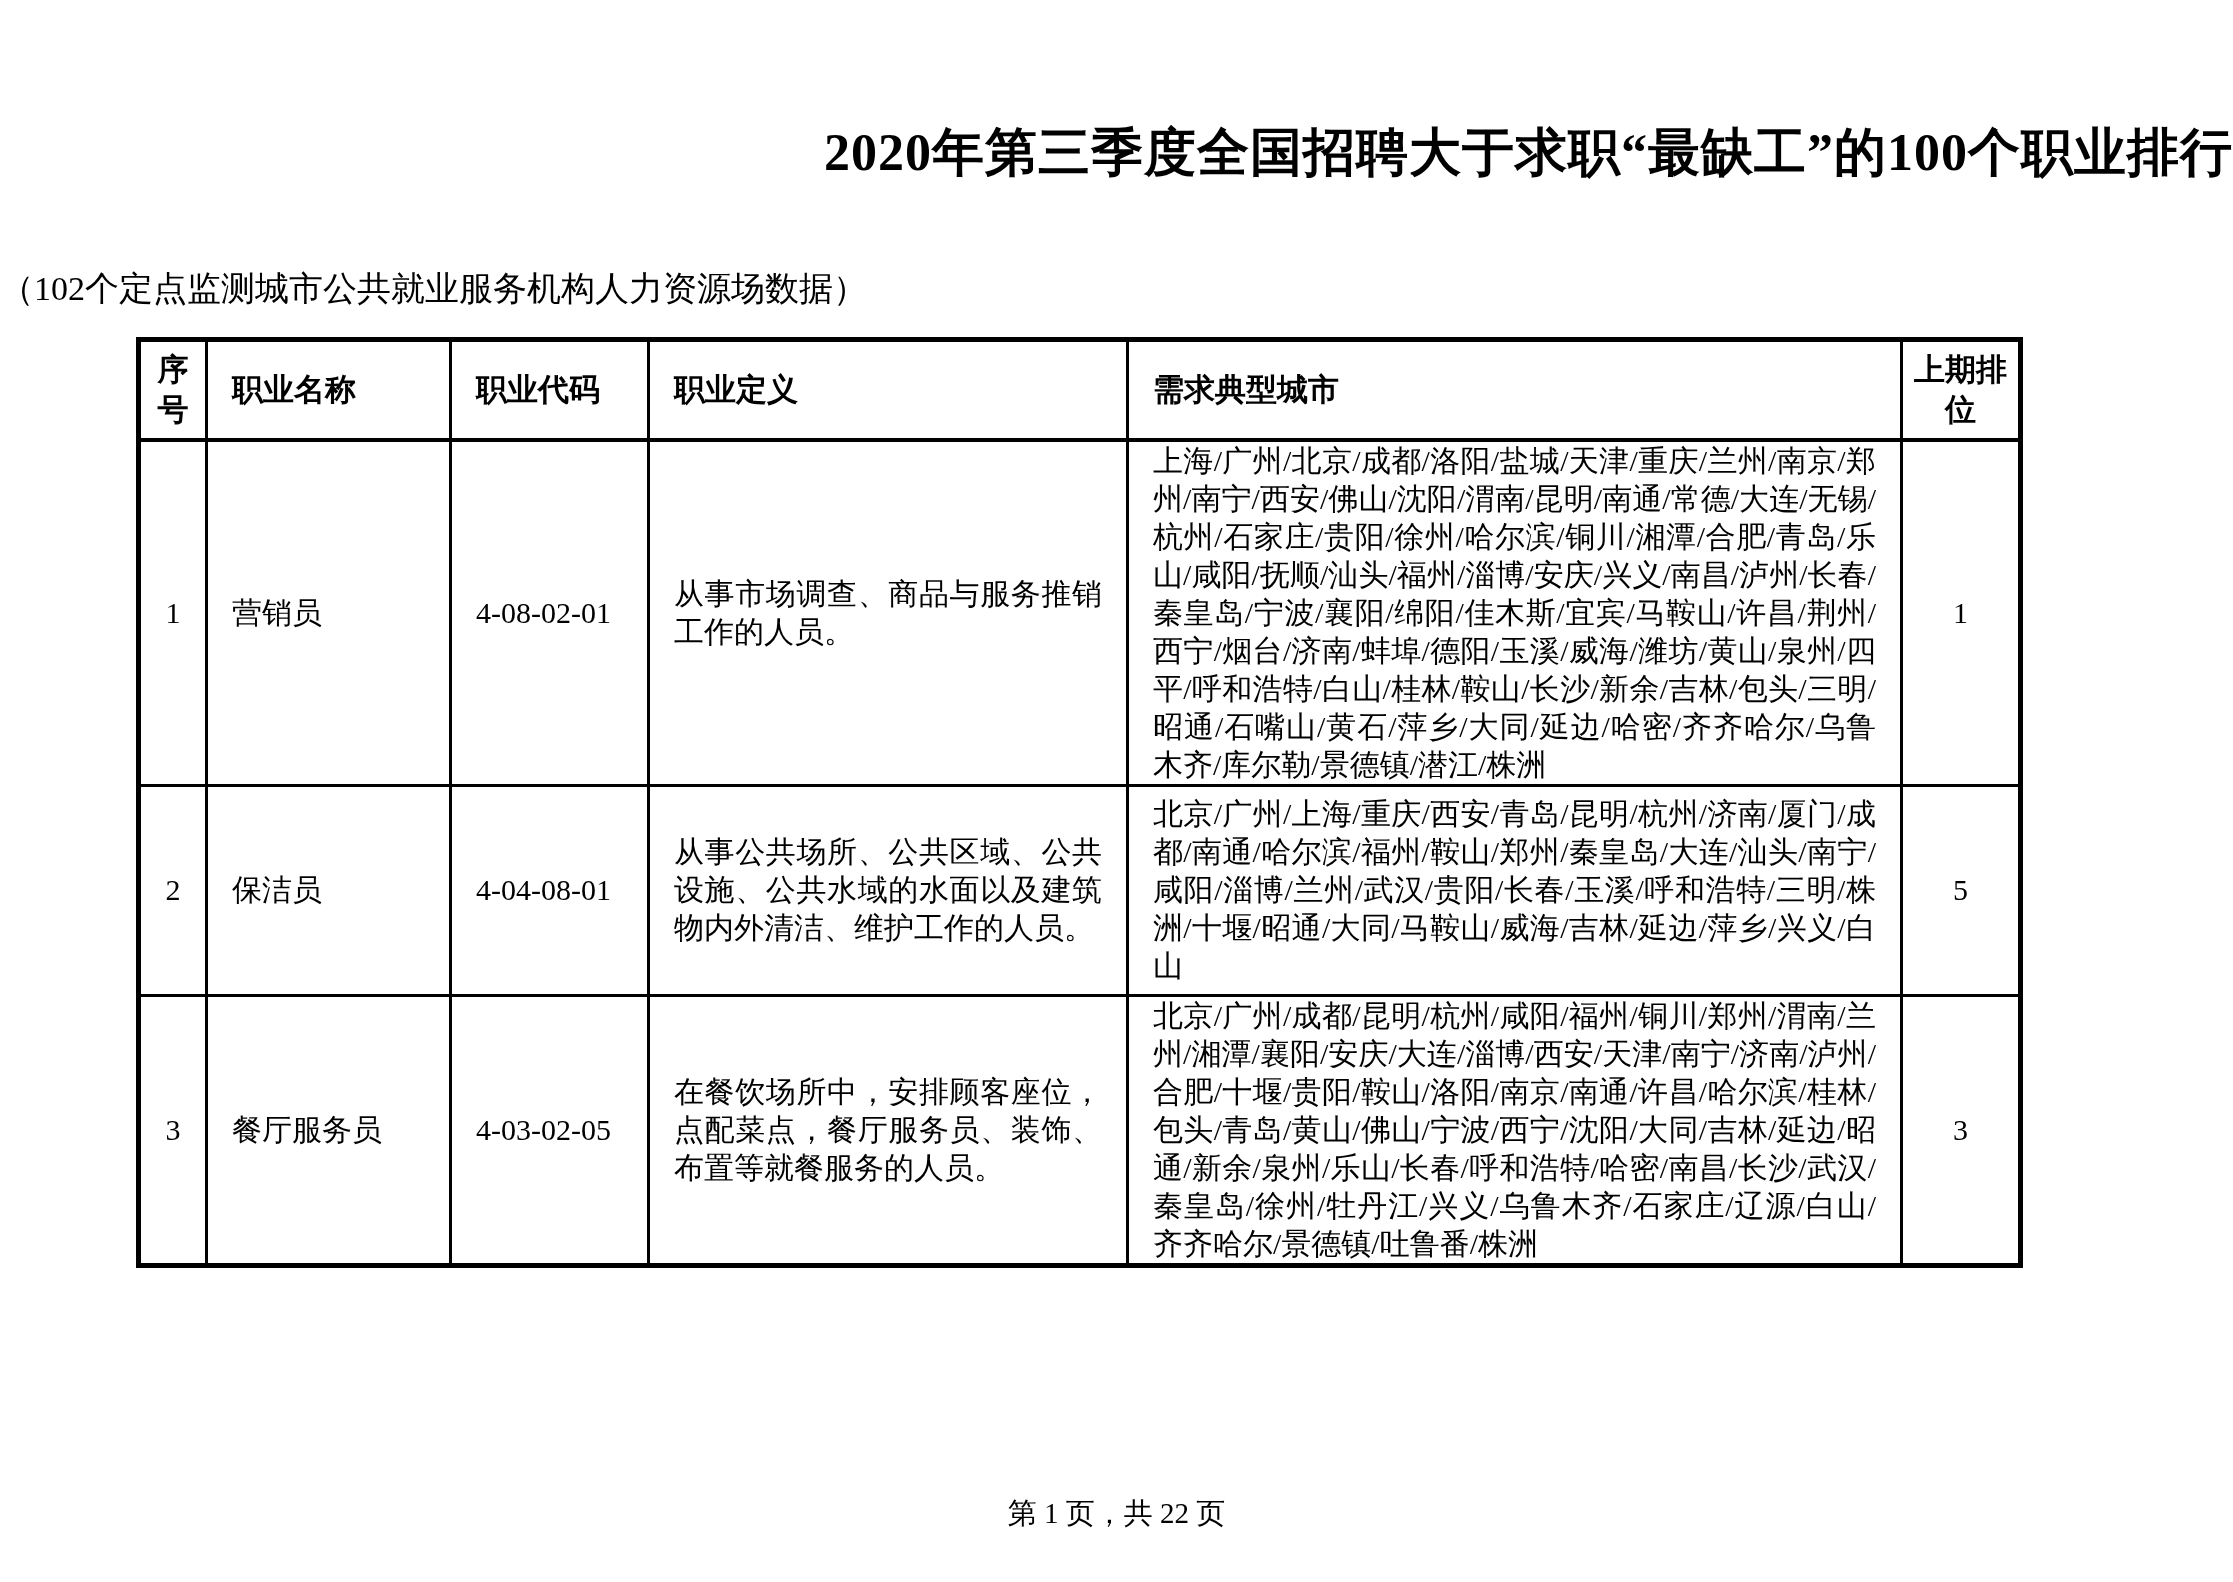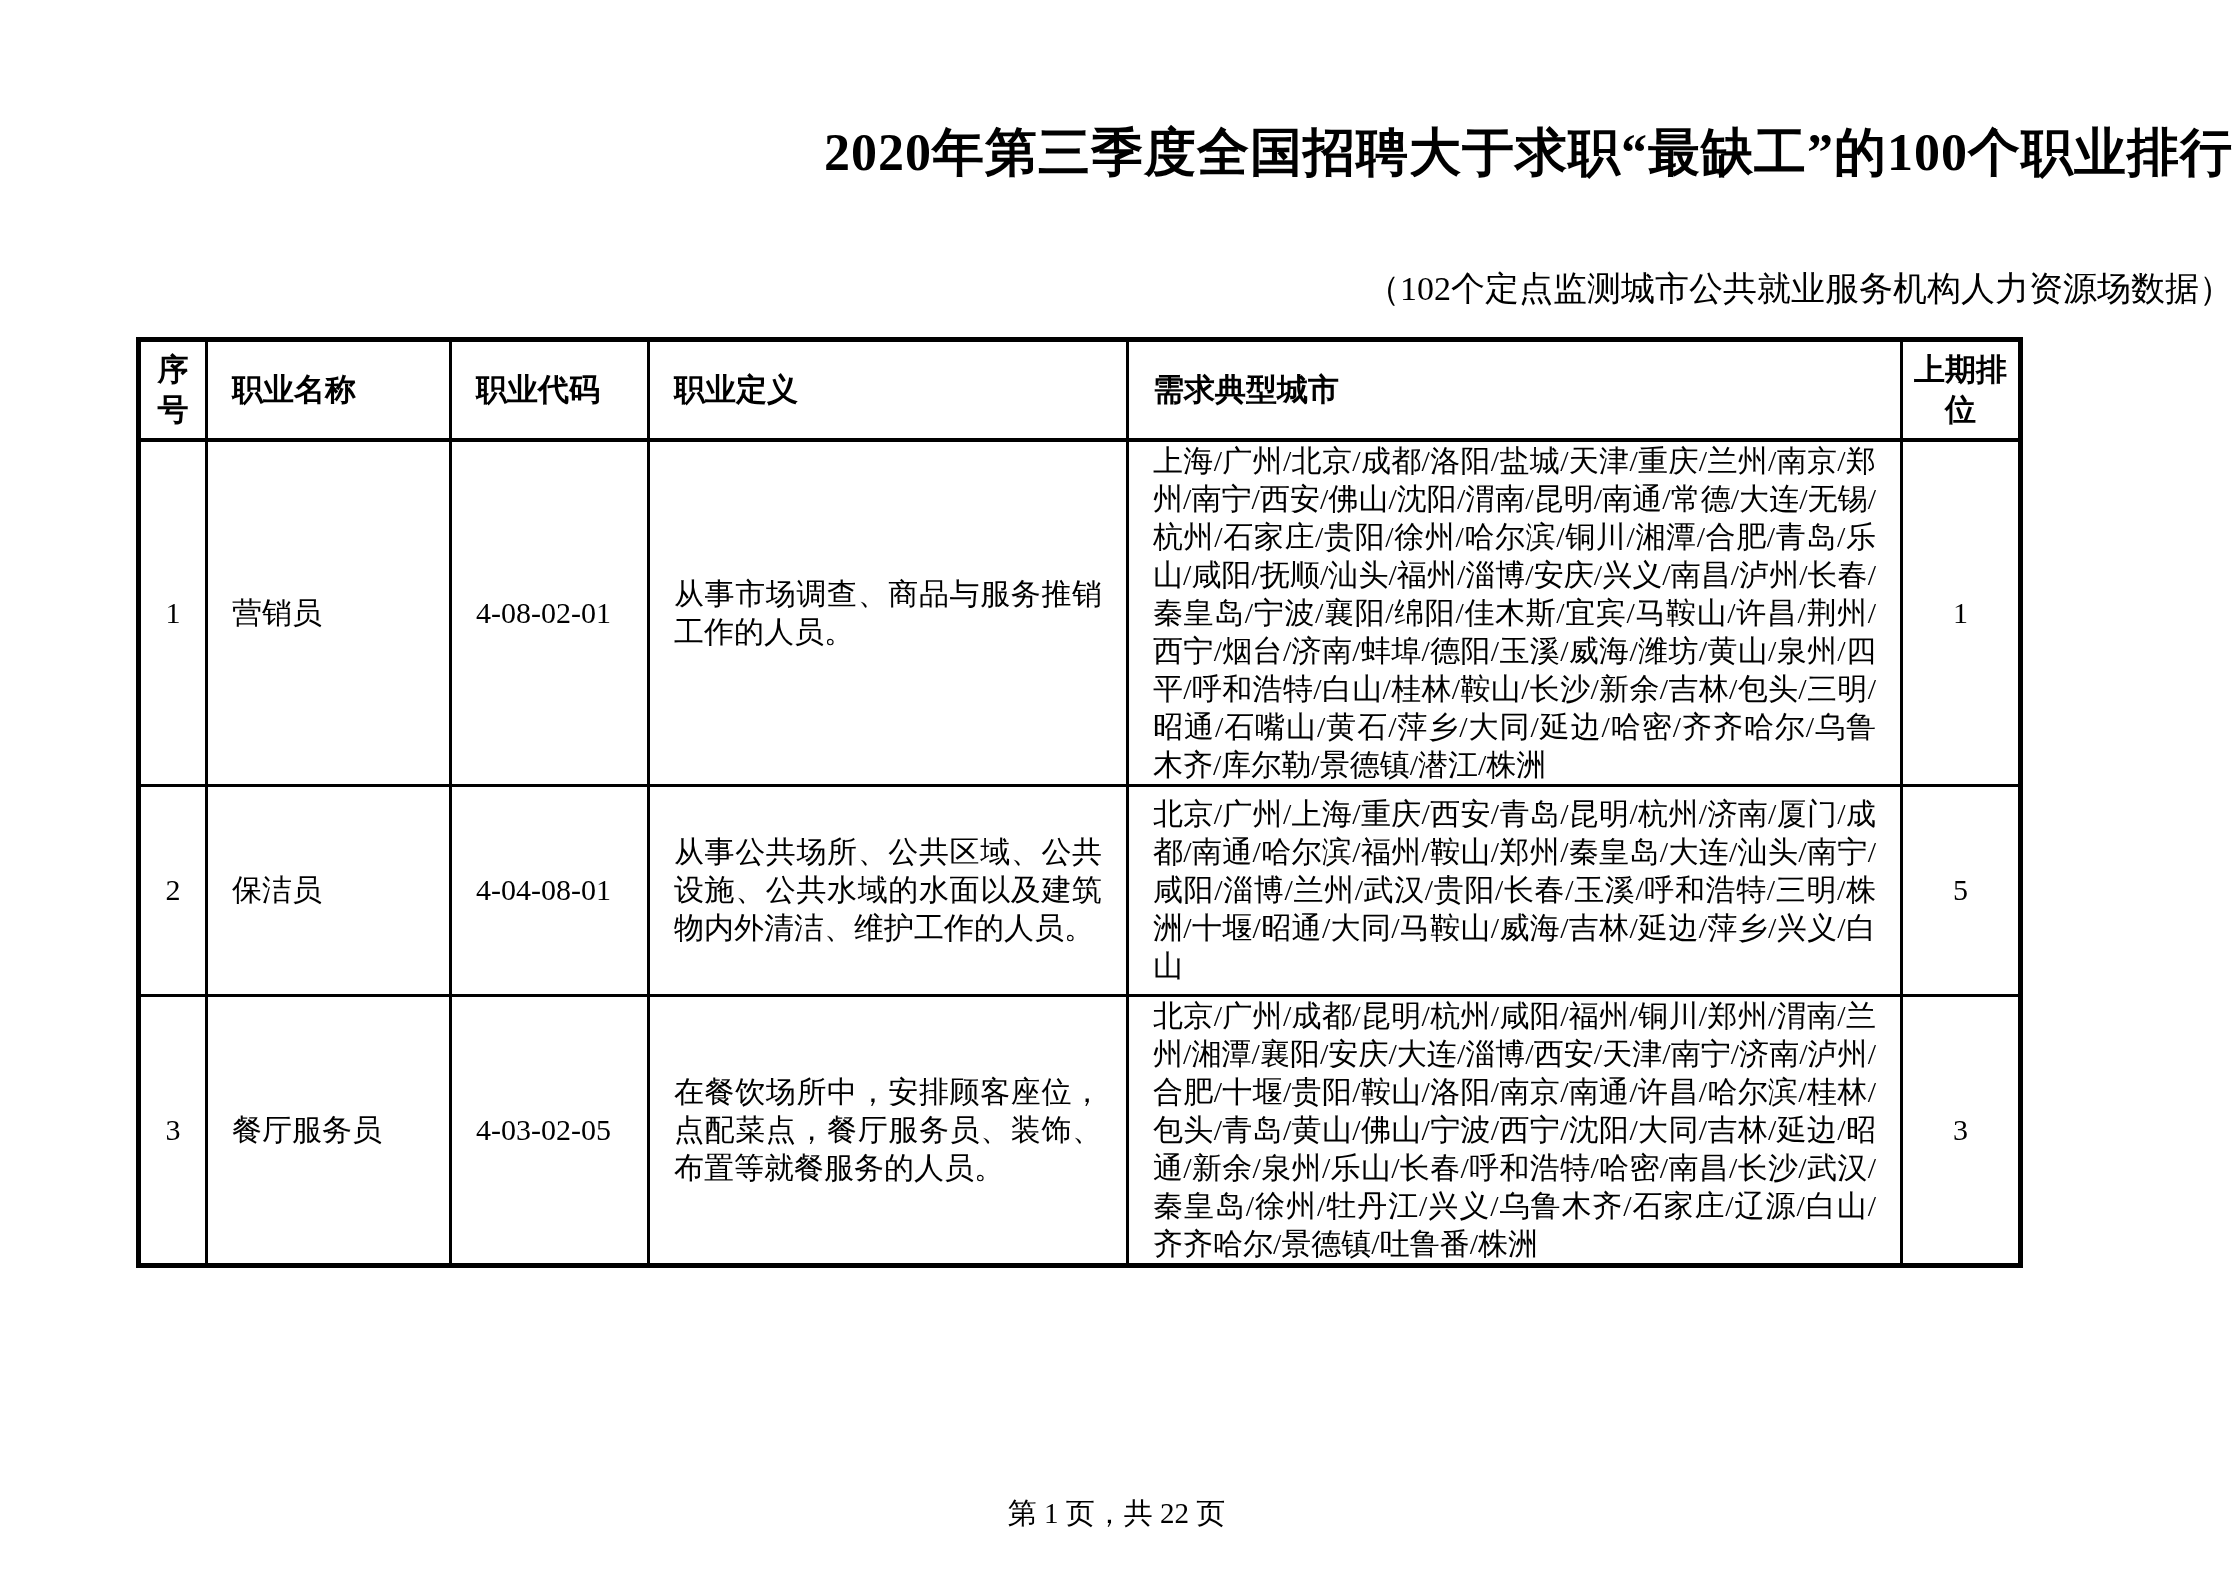--- a/index.html
+++ b/index.html
@@ -24,21 +24,21 @@
     font-size: 52px;
     font-weight: bold;
     letter-spacing: 1px;
     white-space: nowrap;
   }
   .doc-subtitle {
     position: absolute;
     top: 266px;
     left: 0;
     width: 100%;
-    text-align: right;
+    text-align: left;
     font-size: 34px;
     white-space: nowrap;
   }
   table.ranking-table {
     position: absolute;
     top: 337px;
     left: 136px;
     width: 1882px;
     border-collapse: collapse;
     table-layout: fixed;

